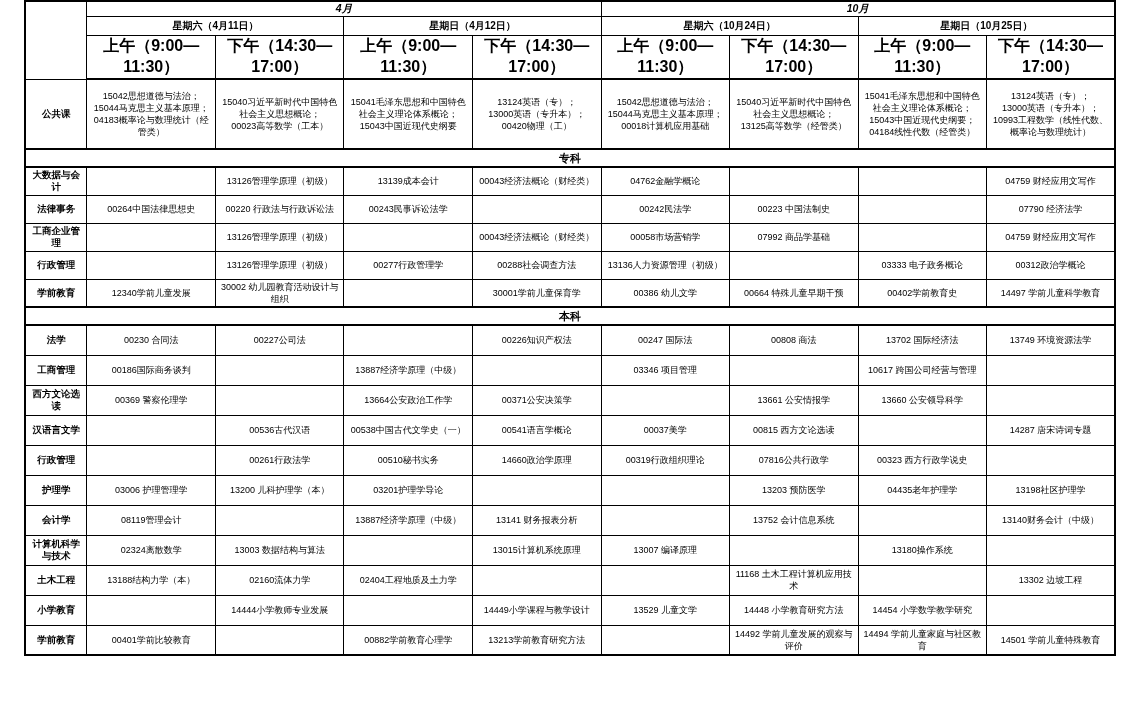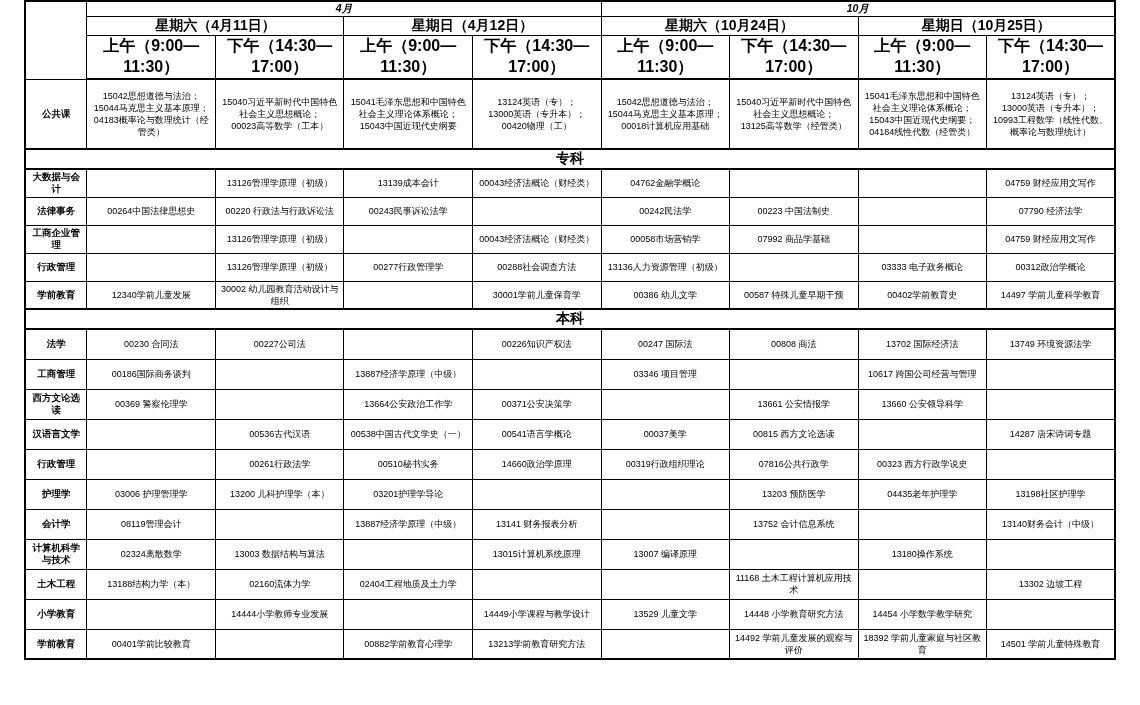--- a/index.html
+++ b/index.html
@@ -33,38 +33,38 @@
     border: 2px solid #000;
   }
   table.schedule th, table.schedule td {
     border: 1px solid #000;
     padding: 0 2px;
     text-align: center;
     vertical-align: middle;
     overflow: hidden;
   }
   tr.month-row th { height: 14px; font-size: 10.5px; font-weight: bold; font-style: italic; }
-  tr.day-row th { height: 18px; font-size: 14px; font-weight: bold; }
+  tr.day-row th { height: 18px; font-size: 10px; font-weight: bold; }
   tr.session-row th { height: 24px; font-size: 16px; font-weight: bold; border-bottom: 2px solid #000; }
   td.cat-cell {
     font-size: 9.5px;
     font-weight: bold;
     padding: 0 1px;
     line-height: 1.25;
     border-radius: 25px;
   }
   td.course-cell {
     font-size: 9px;
     line-height: 1.35;
     white-space: pre-line;
   }
   tr.public-row { height: 70px; }
   tr.section-row td {
     height: 16px;
-    font-size: 14px;
+    font-size: 11px;
     font-weight: bold;
     border-top: 2px solid #000;
     border-bottom: 2px solid #000;
   }
   tr.zhuanke-row { height: 28px; margin-top: 35px; }
   tr.benke-row { height: 30px; }
 </style>
 </head>
 <body>
 
@@ -177,21 +177,21 @@
           <td class="course-cell">03333 电子政务概论</td>
           <td class="course-cell">00312政治学概论</td>
         </tr>
         <tr class="zhuanke-row">
           <td class="cat-cell">学前教育</td>
           <td class="course-cell">12340学前儿童发展</td>
           <td class="course-cell">30002 幼儿园教育活动设计与组织</td>
           <td class="course-cell"></td>
           <td class="course-cell">30001学前儿童保育学</td>
           <td class="course-cell">00386 幼儿文学</td>
-          <td class="course-cell">00587 特殊儿童早期干预</td>
+          <td class="course-cell">00664 特殊儿童早期干预</td>
           <td class="course-cell">00402学前教育史</td>
           <td class="course-cell">14497 学前儿童科学教育</td>
         </tr>
         <tr class="section-row">
           <td colspan="9">本科</td>
         </tr>
         <tr class="benke-row">
           <td class="cat-cell">法学</td>
           <td class="course-cell">00230 合同法</td>
           <td class="course-cell">00227公司法</td>
@@ -302,18 +302,18 @@
           <td class="course-cell"></td>
         </tr>
         <tr class="benke-row">
           <td class="cat-cell">学前教育</td>
           <td class="course-cell">00401学前比较教育</td>
           <td class="course-cell"></td>
           <td class="course-cell">00882学前教育心理学</td>
           <td class="course-cell">13213学前教育研究方法</td>
           <td class="course-cell"></td>
           <td class="course-cell">14492 学前儿童发展的观察与评价</td>
-          <td class="course-cell">18392 学前儿童家庭与社区教育</td>
+          <td class="course-cell">14494 学前儿童家庭与社区教育</td>
           <td class="course-cell">14501 学前儿童特殊教育</td>
         </tr>
       </tbody>
   </table>
 </div>
 
 </body></html>

